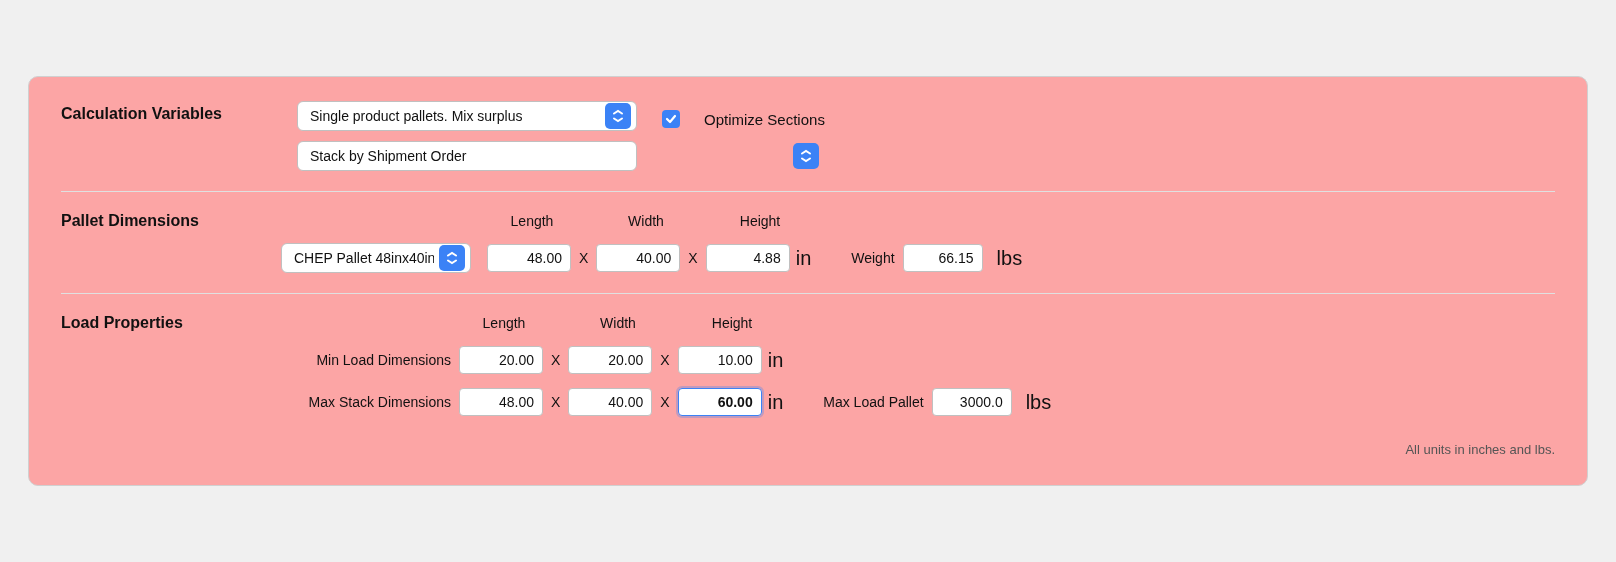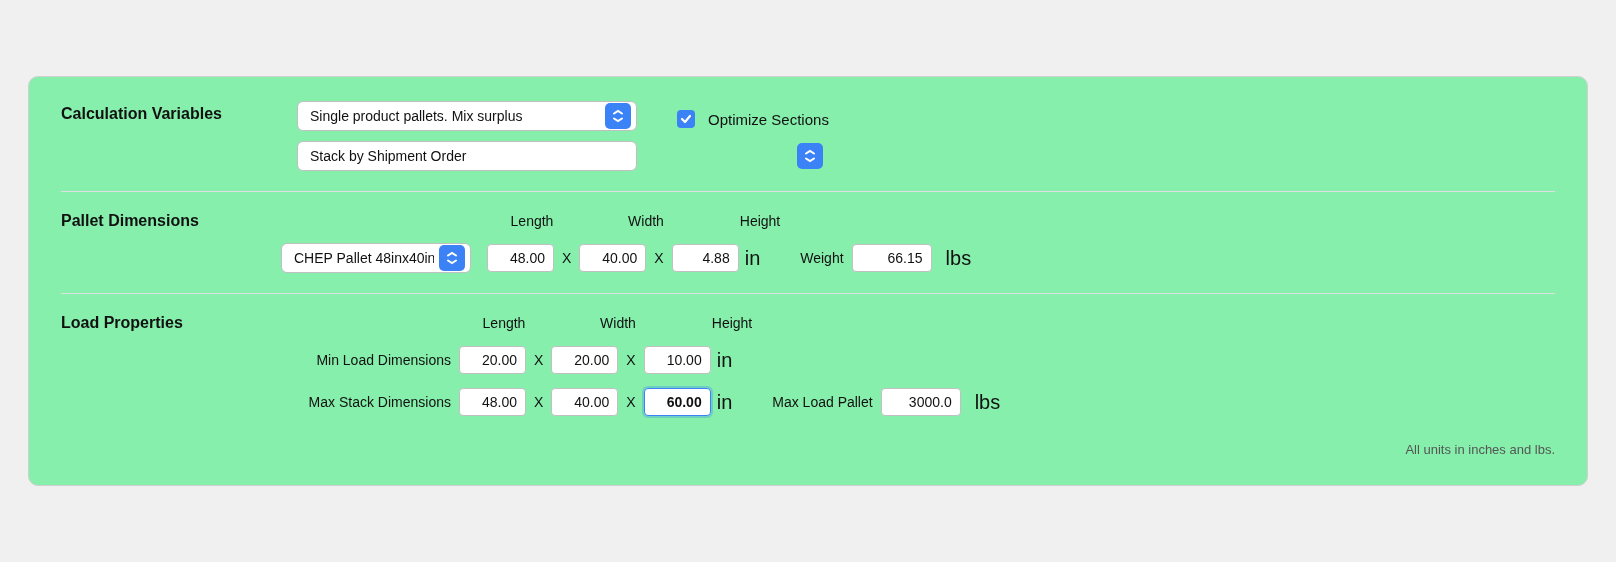--- a/index.html
+++ b/index.html
@@ -5,21 +5,21 @@
     * { box-sizing: border-box; margin: 0; padding: 0; }
     body {
       font-family: -apple-system, BlinkMacSystemFont, "Segoe UI", sans-serif;
       background: #f0f0f0;
       display: flex;
       align-items: center;
       justify-content: center;
       min-height: 100vh;
     }
     .panel {
-      background: #86efac;
+      background: #fca5a5;
       border: 1px solid #d0d0d0;
       border-radius: 10px;
       width: 1560px;
       padding: 24px 32px 28px 32px;
     }
     
     .section {
       margin-bottom: 0;
     }
     .section + .section {
@@ -76,23 +76,23 @@
       display: flex;
       align-items: center;
       justify-content: center;
     }
     .select-arrow svg {
       fill: #fff;
     }
     .optimize-row {
       display: flex;
       align-items: center;
-      gap: 13px;
+      gap: 24px;
       padding-top: 6px;
-      margin-left: 24px;
+      margin-left: 9px;
     }
     .checkbox-blue {
       width: 18px;
       height: 18px;
       background: #3b82f6;
       border-radius: 4px;
       display: flex;
       align-items: center;
       justify-content: center;
       flex-shrink: 0;
@@ -131,21 +131,21 @@
       cursor: pointer;
       width: 190px;
     }
     .dim-input {
       border: 1px solid #c0c0c0;
       border-radius: 4px;
       padding: 5px 8px;
       font-size: 14px;
       color: #111;
       text-align: right;
-      width: 67px;
+      width: 84px;
     }
     .x-sep {
       font-size: 14px;
       color: #111;
       margin: 0 8px;
     }
     .unit-label {
       font-size: 20px;
       color: #111;
       margin-left: 6px;

